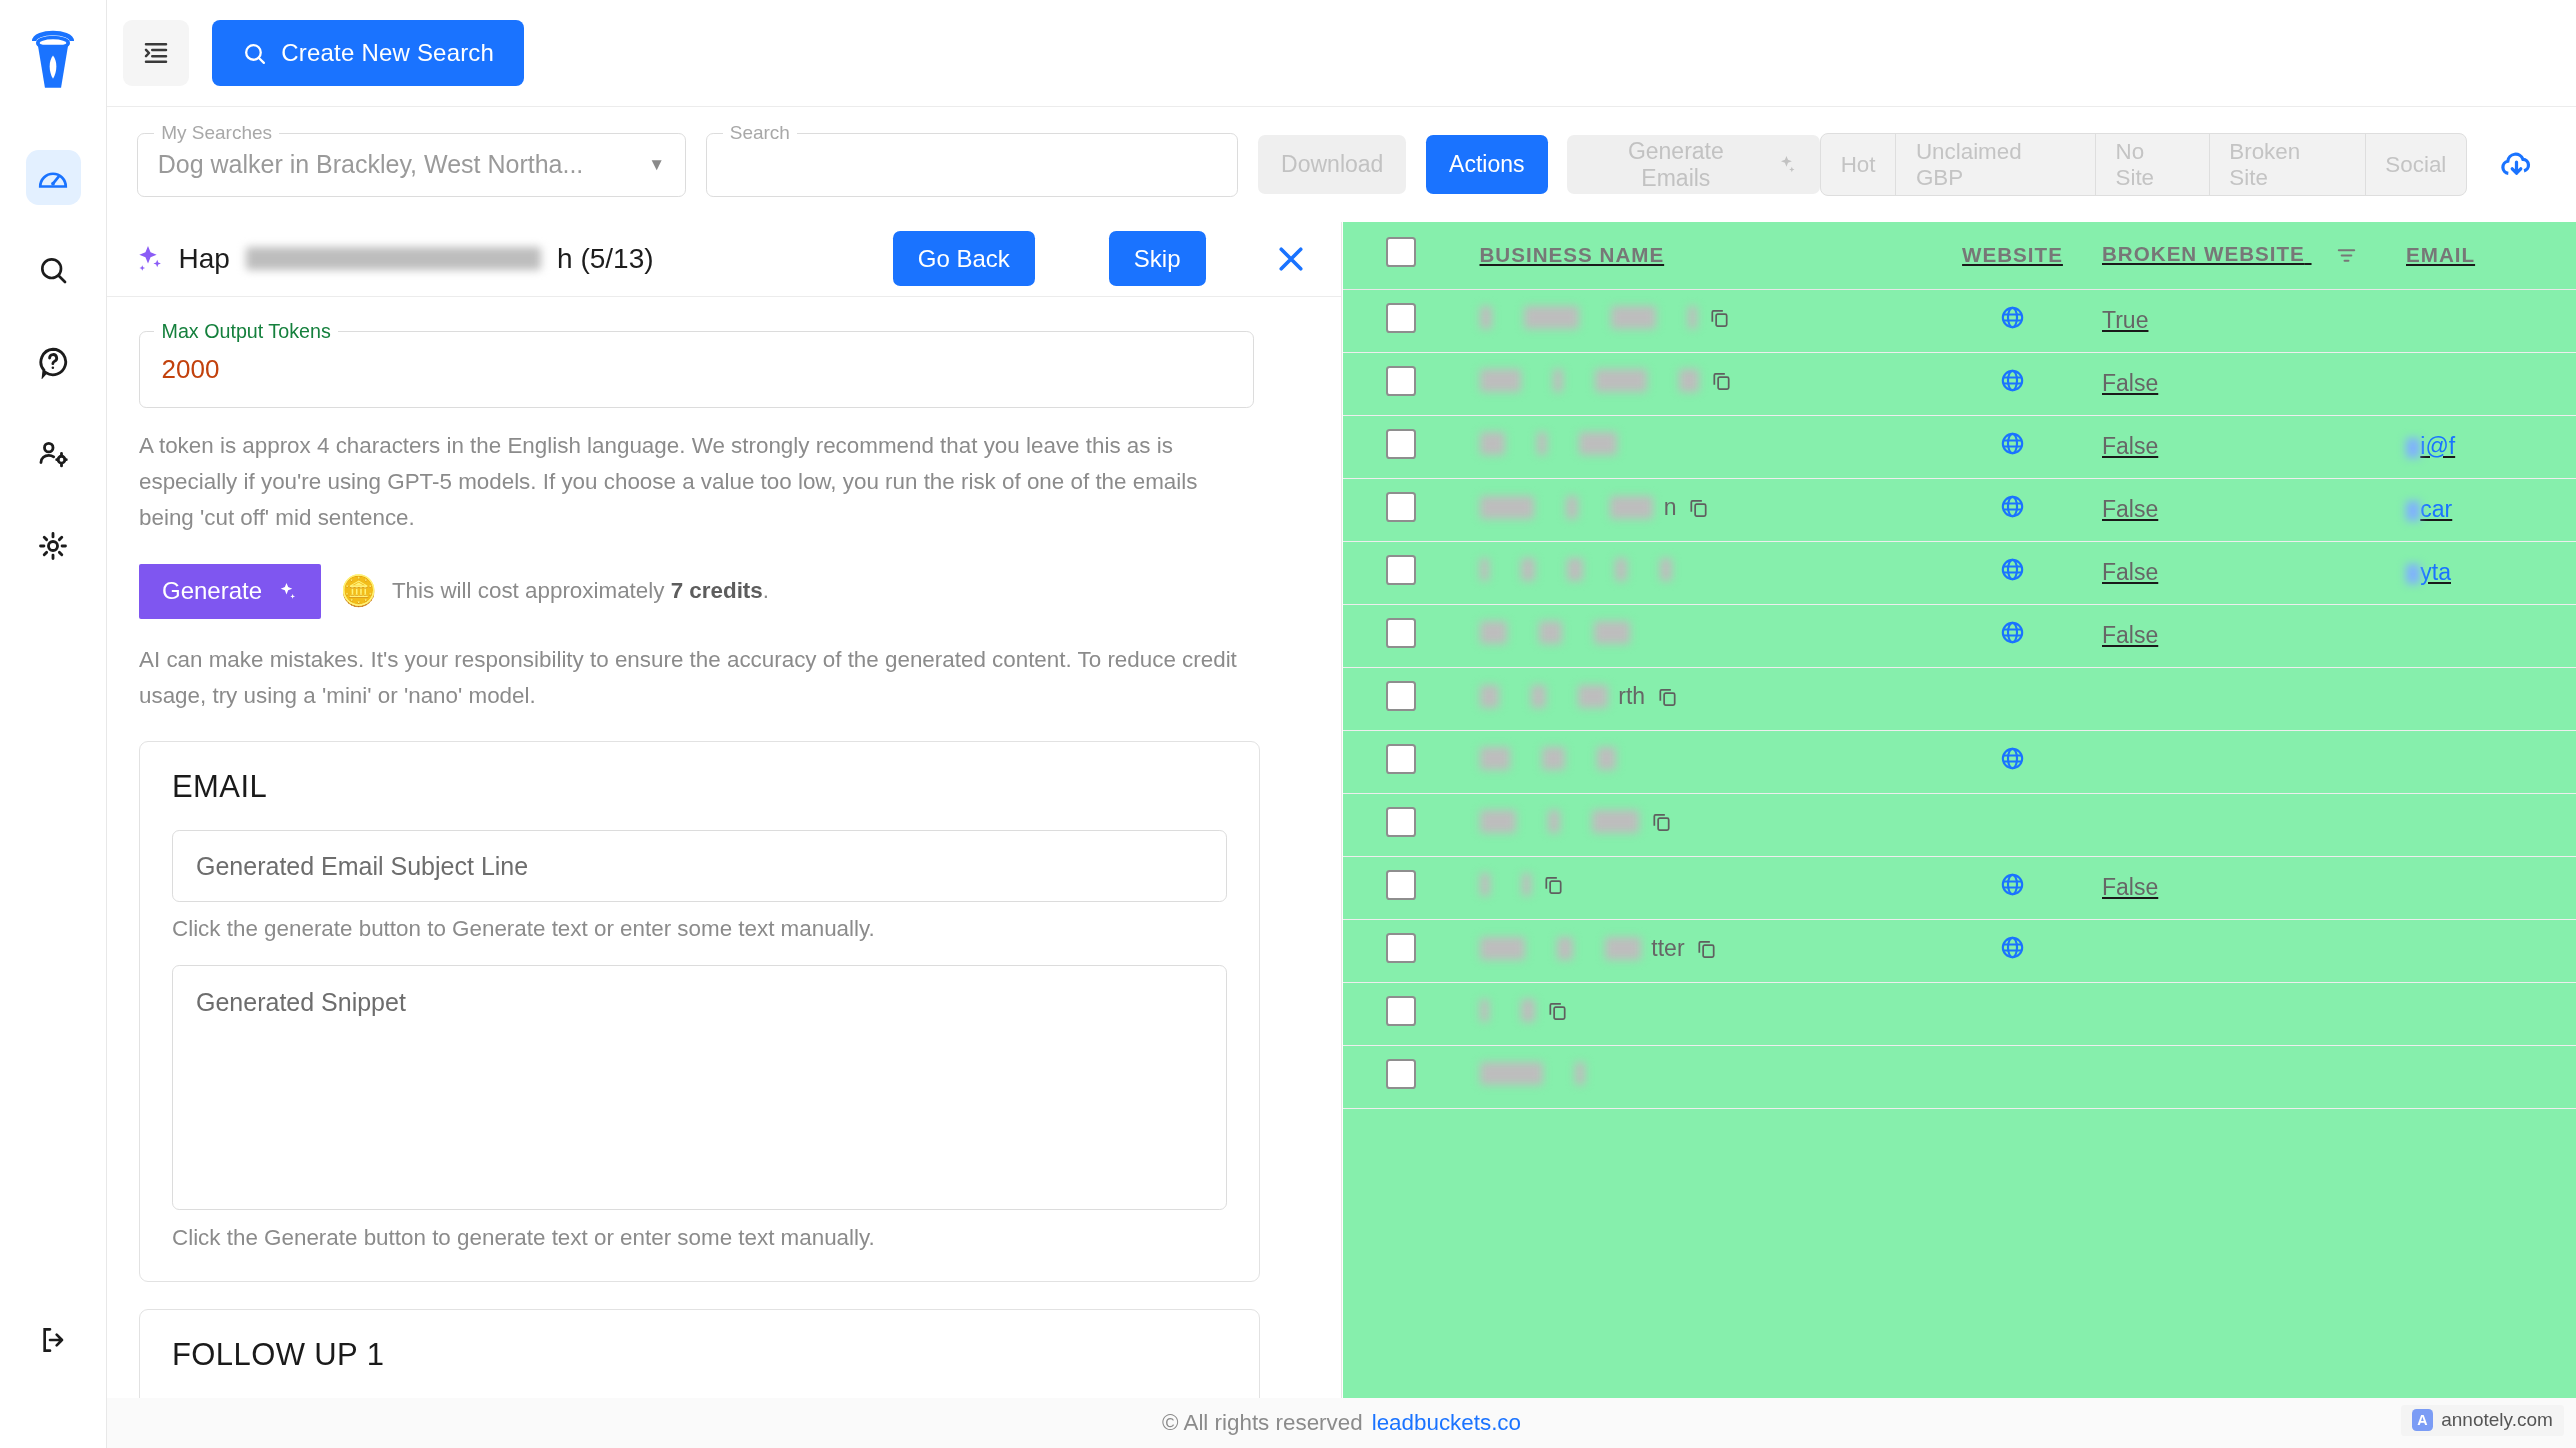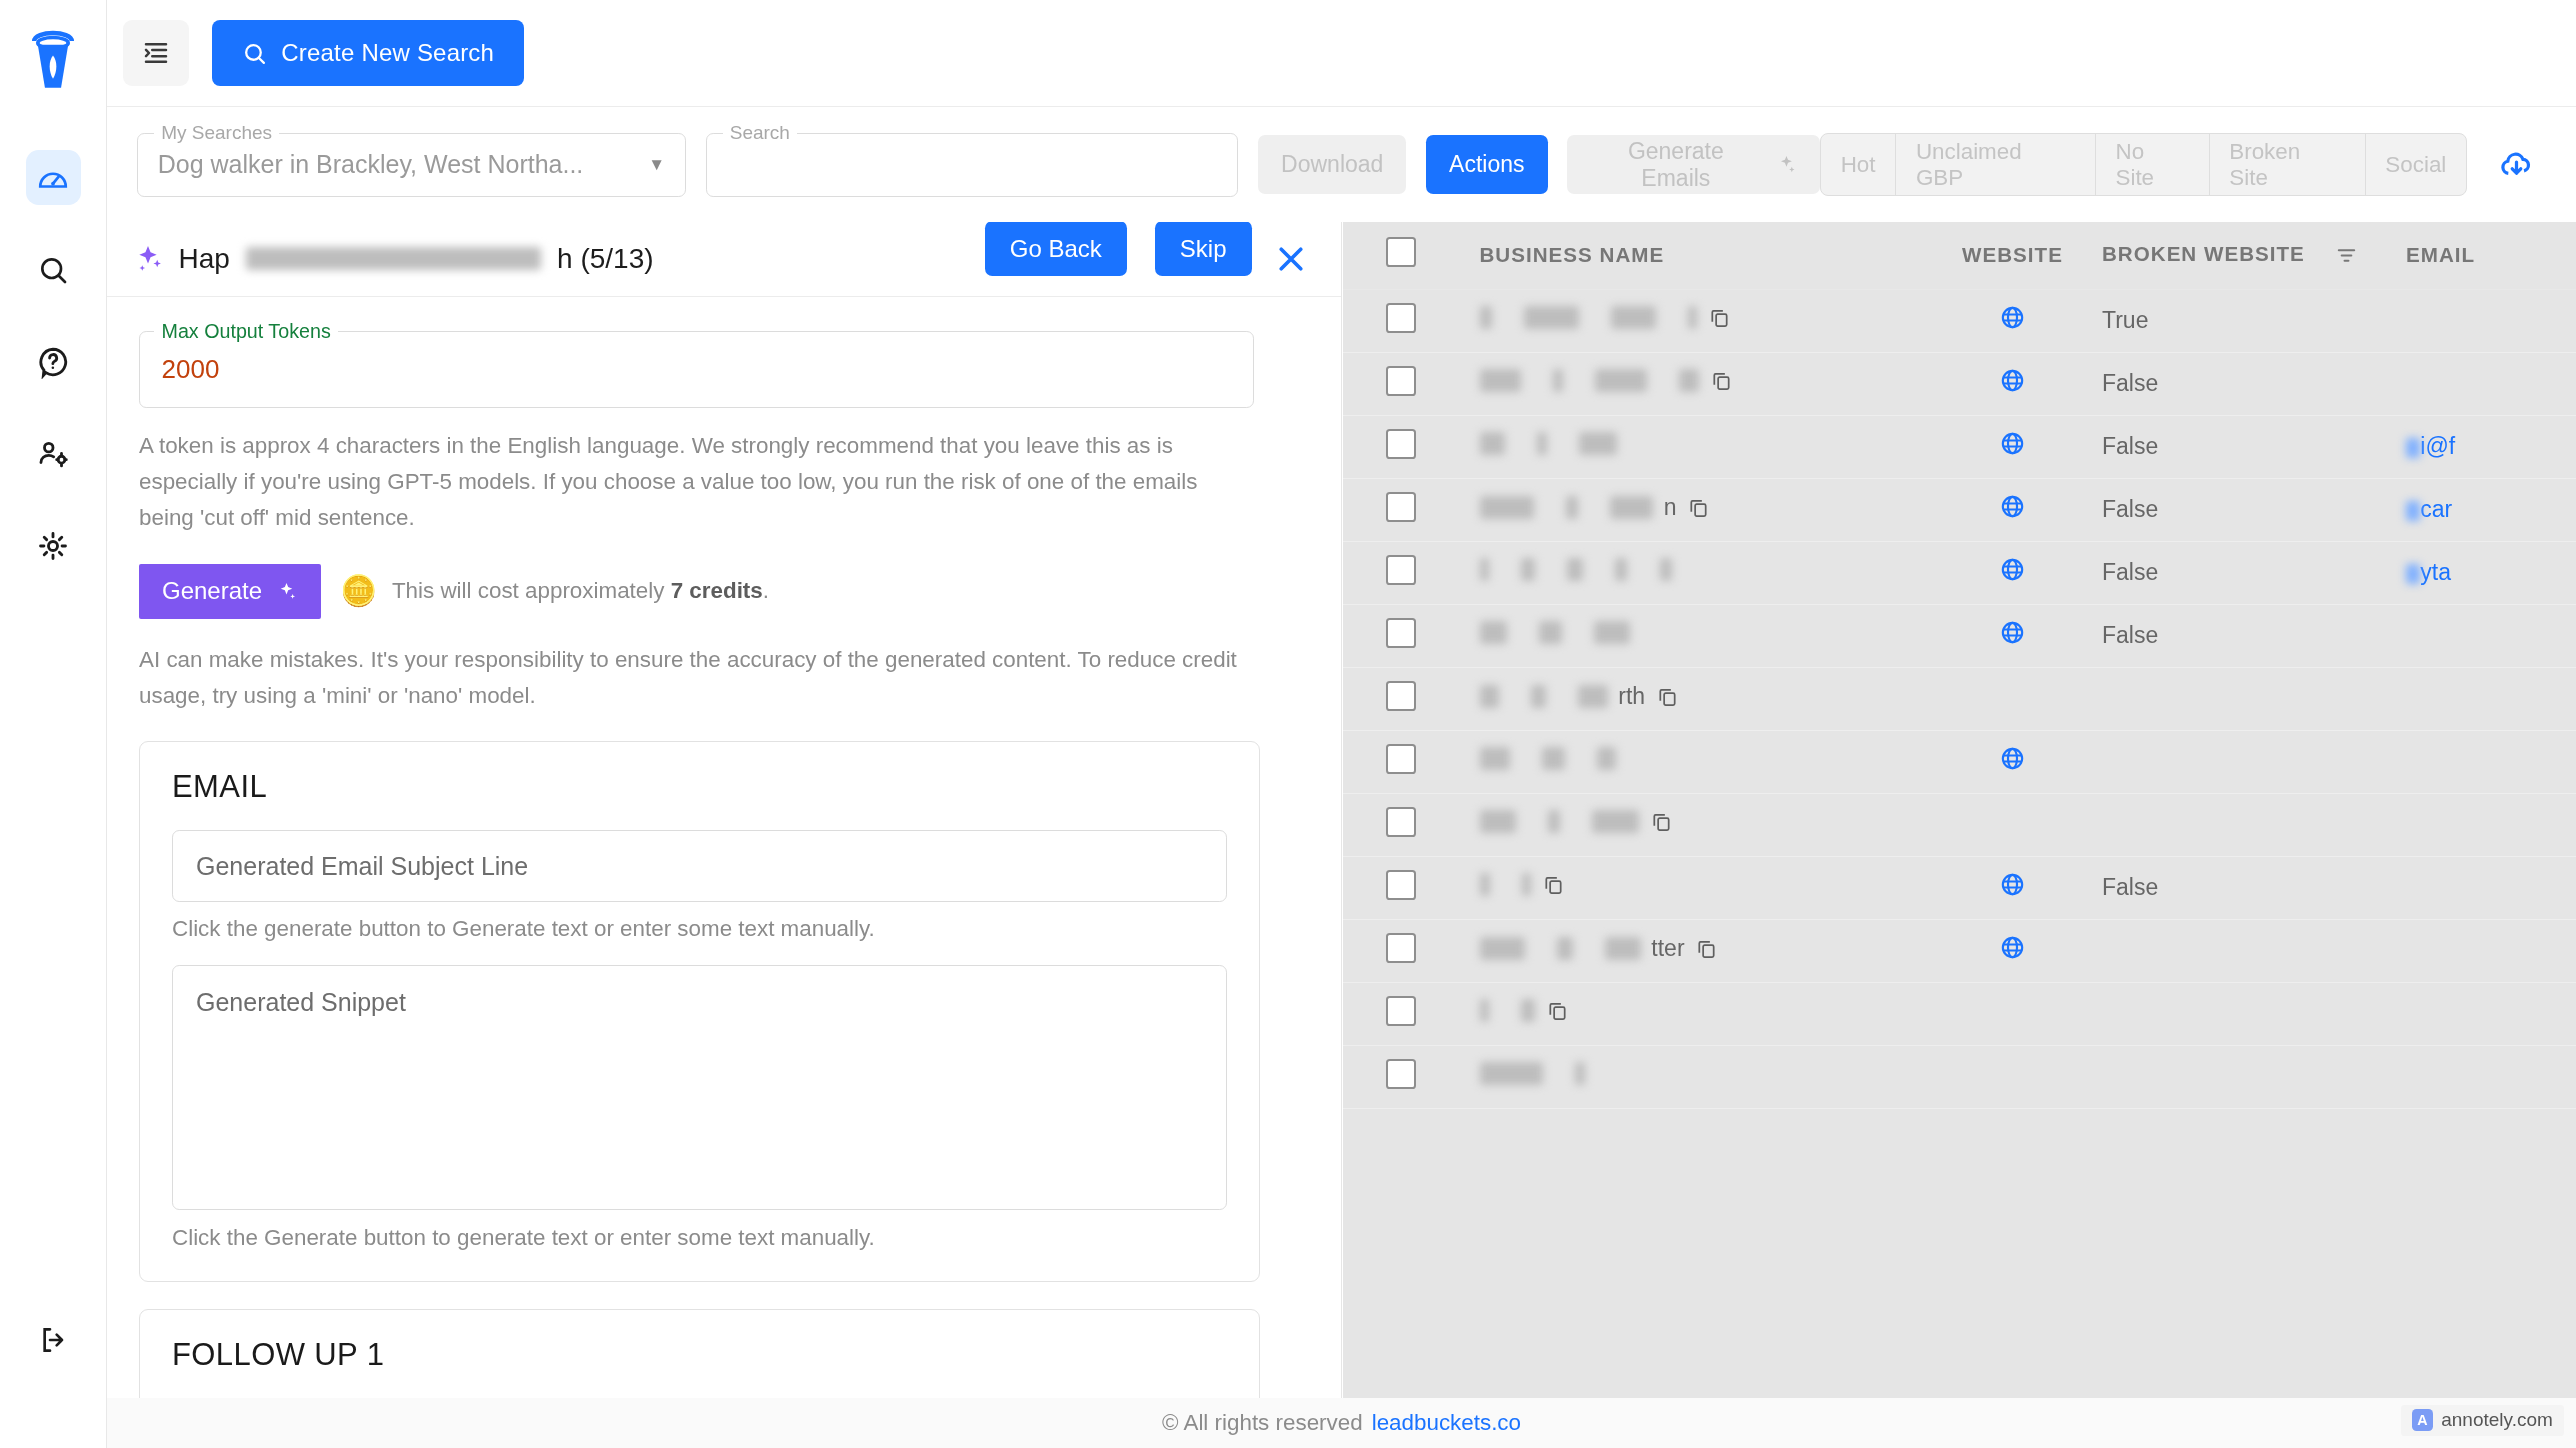--- a/index.html
+++ b/index.html
@@ -99,22 +99,23 @@
   }
   #filter-group .fchip:last-child { border-right:none; }
   #cloud-dl { margin:0 39px 0 29px; cursor:pointer; display:flex; align-items:center; }
 
   
   #left-panel {
     position:absolute; left:107px; top:221px; width:1235px; bottom:50px;
     background:#fff; border-right:0.9px solid #e6e6e6; overflow:hidden;
   }
   #panel-head {
-    height:76px; display:flex; padding:0 32px 0 27px;
+    height:76px; display:flex; align-items:center; padding:0 32px 0 27px;
     border-bottom:0.9px solid #ececec;
+    gap:46px;
   }
   #panel-title { display:flex; align-items:center; gap:12.5px; font-size:28px; color:#1d1d1d; }
   .redact {
     display:inline-block; background:#bdbdbd; border-radius:2.7px;
     filter: blur(4.5px); vertical-align:middle;
   }
   #panel-head .pbtn {
     height:55px; padding:0 25px; border:none; border-radius:7.2px;
     background:#1a73ff; color:#fff; font-size:24px; font-family:inherit; cursor:pointer;
   }
@@ -155,21 +156,21 @@
   }
   .ta {
     width:100%; height:245px; border:0.9px solid #dcdcdc; border-radius:7.2px;
     padding:21.5px 23px; font-size:25px; color:#6d6d6d;
   }
   .undertext { margin-top:14.3px; font-size:22.4px; color:#8b8b8b; }
 
   
   #right-panel {
     position:absolute; left:1343px; top:221px; right:0; bottom:50px;
-    background:#e5e5e5; overflow:hidden;
+    background:#86efac; overflow:hidden;text-decoration:underline;
   }
   #tbl { width:100%; border-collapse:collapse; table-layout:fixed; }
   #tbl th {
     height:68px; font-size:20.6px; font-weight:700; color:#777; letter-spacing:1px;
     text-align:left; border-bottom:1.8px solid #e8e8e8; padding:0;
   }
   #tbl td { height:63px; border-bottom:0.9px solid #eeeeee; padding:0; font-size:23px; color:#666; }
   .c-check { width:115px; text-align:center !important; }
   .c-name  { width:465px; }
   .c-web   { width:179px; text-align:center !important; }

